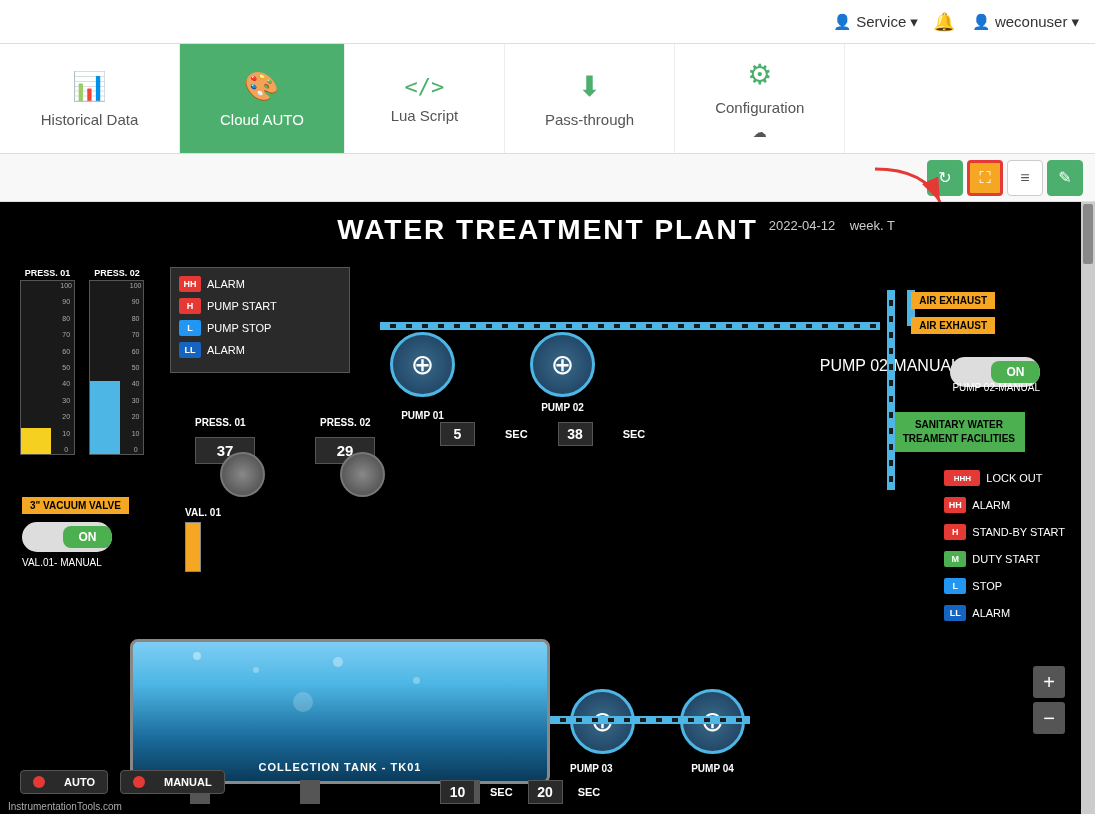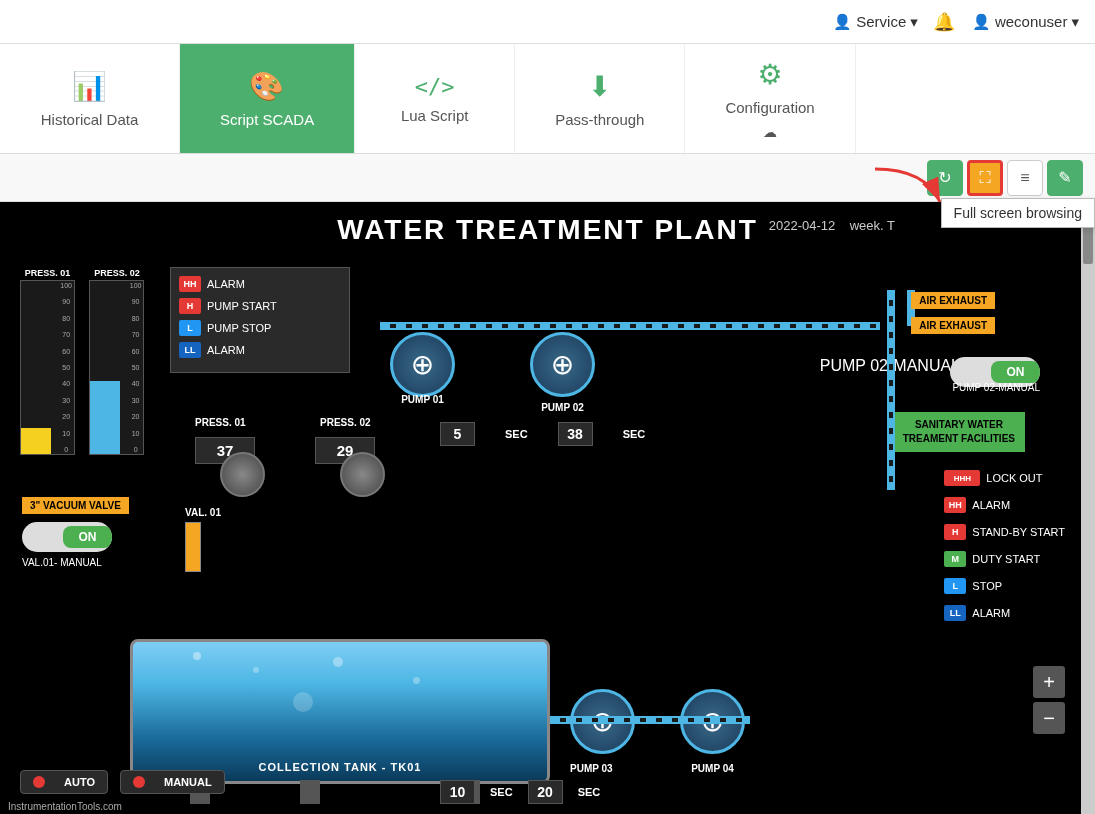--- a/index.html
+++ b/index.html
@@ -293,21 +293,21 @@
   </div>
 </div>
 
 <div class="nav-tabs">
   <div class="nav-tab">
     <span class="tab-icon">📊</span>
     <span class="tab-label">Historical Data</span>
   </div>
   <div class="nav-tab active">
     <span class="tab-icon">🎨</span>
-    <span class="tab-label">Script SCADA</span>
+    <span class="tab-label">Cloud AUTO</span>
   </div>
   <div class="nav-tab">
     <span class="tab-icon" style="font-family:monospace;font-size:22px;color:#4caf6e;">&lt;/&gt;</span>
     <span class="tab-label">Lua Script</span>
   </div>
   <div class="nav-tab">
     <span class="tab-icon">⬇</span>
     <span class="tab-label">Pass-through</span>
   </div>
   <div class="nav-tab">
@@ -336,23 +336,20 @@
   <div class="toolbar-btn active-yellow">
     <span>⛶</span>
   </div>
   <div class="toolbar-btn">
     <span>≡</span>
   </div>
   <div class="toolbar-btn green-icon">
     <span>✎</span>
   </div>
 
-  <div class="tooltip-box">
-    <span>Full screen browsing</span>
-  </div>
 </div>
 
 <div class="scada-panel">
   <div class="scada-inner">
 
     <div style="text-align:center; padding-top: 12px; margin-bottom: 4px;">
       <span class="scada-title">WATER TREATMENT PLANT</span>
     </div>
 
     <div class="scada-date">
@@ -426,21 +423,21 @@
     <div style="position:absolute; top: 120px; left: 380px; width: 500px; height: 8px; background: repeating-linear-gradient(90deg, #4db6e4 0,#4db6e4 10px, #1a1a1a 10px, #1a1a1a 16px); border-top: 2px solid #4db6e4; border-bottom: 2px solid #4db6e4;"></div>
 
     <div style="position:absolute; top: 88px; right: 180px; width: 8px; height: 36px; background: #4db6e4;"></div>
 
     <div class="air-label" style="right: 100px; top: 90px;">AIR EXHAUST</div>
     <div class="air-label" style="right: 100px; top: 115px;">AIR EXHAUST</div>
 
     <div class="pump" style="top: 130px; left: 390px;">
       <span style="color:#fff; font-size:28px;">⊕</span>
     </div>
-    <div class="pump-label" style="top: 192px; left: 390px; width: 65px; ">PUMP 01</div>
+    <div class="pump-label" style="top: 208px; left: 390px; width: 65px; ">PUMP 01</div>
 
     <div class="pump" style="top: 130px; left: 530px;">
       <span style="color:#fff; font-size:28px;">⊕</span>
     </div>
     <div class="pump-label" style="top: 200px; left: 530px; width: 65px; text-align: center;">PUMP 02</div>
 
     <div style="position:absolute; top: 155px; right: 135px;">PUMP 02-MANUAL</div>
     <div class="toggle-switch" style="top: 155px; right: 55px;">
       <div class="toggle-off-part"></div>
       <div class="toggle-on">ON</div>

